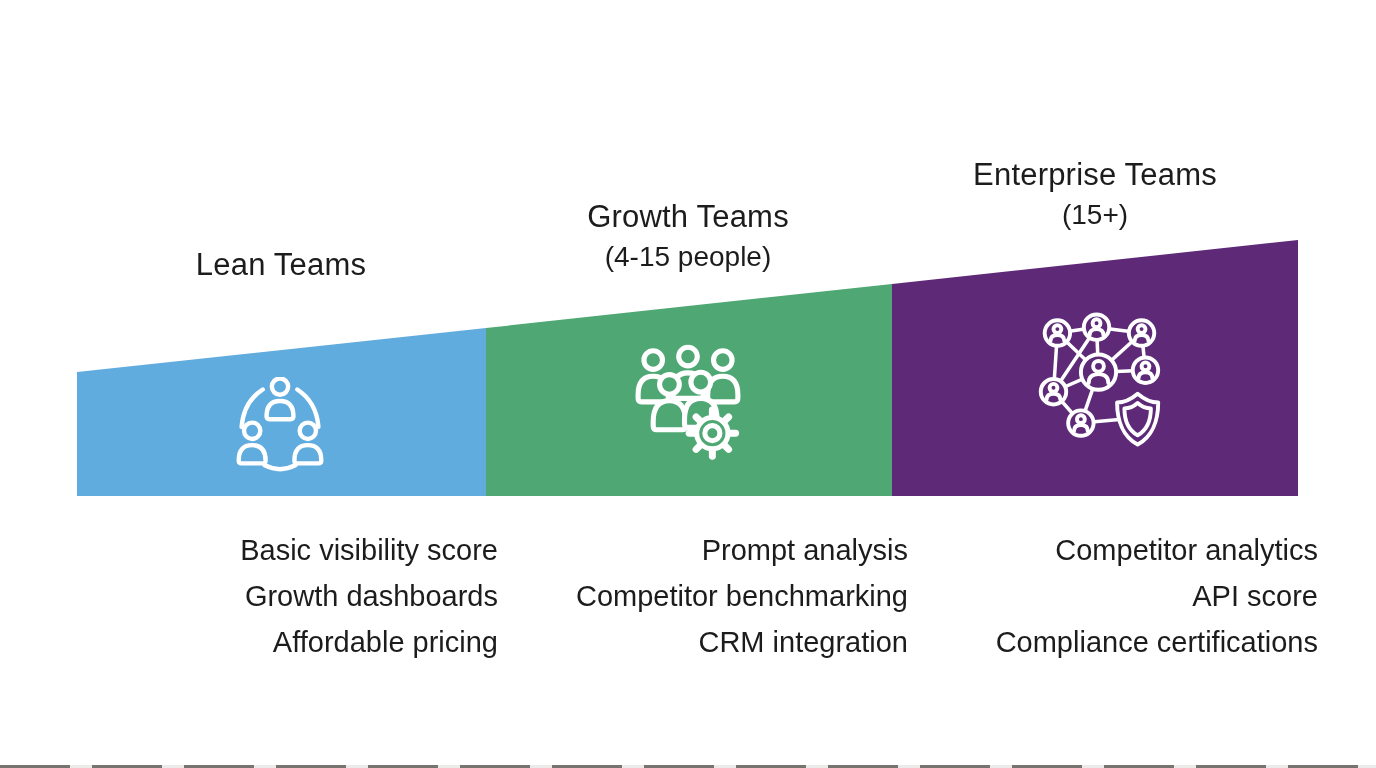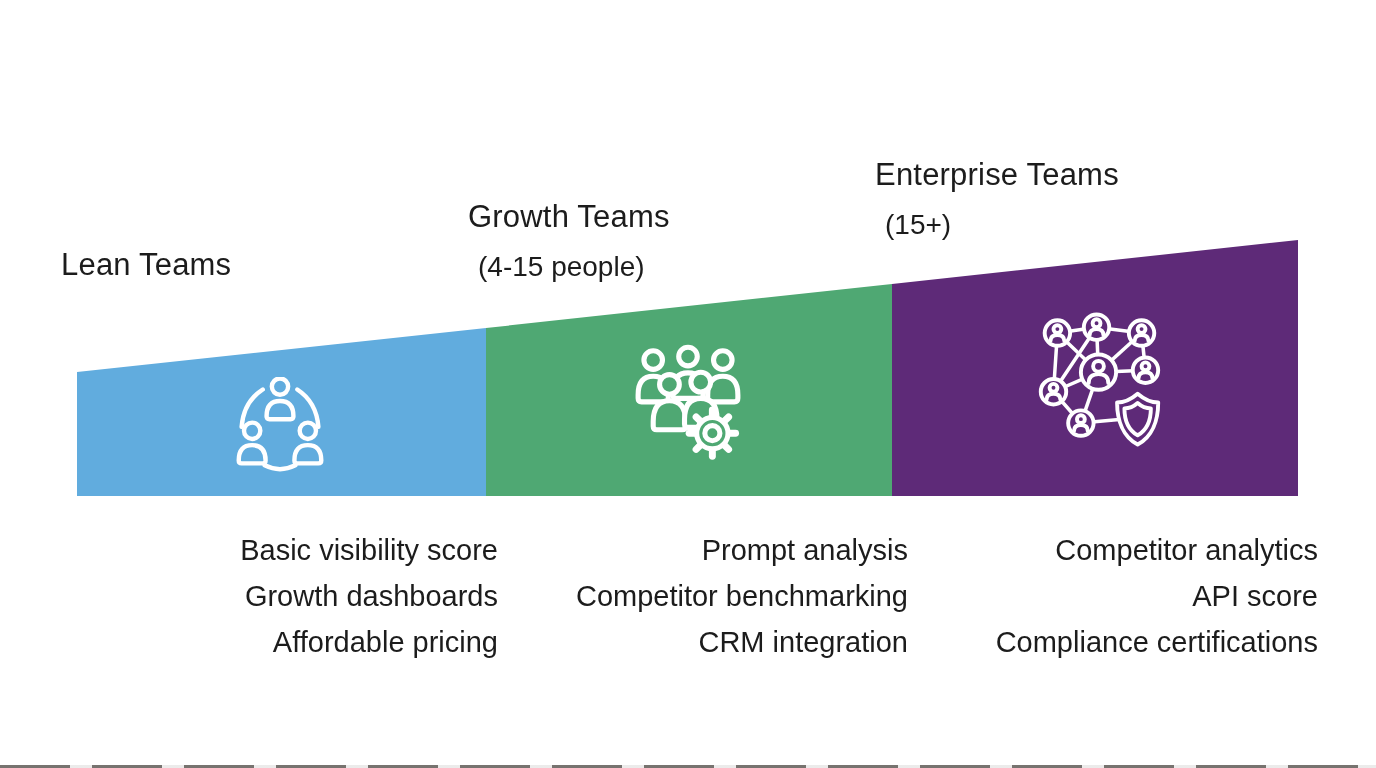--- a/index.html
+++ b/index.html
@@ -11,30 +11,31 @@
     position: relative;
     overflow: hidden;
   }
   .stage { position: absolute; inset: 0; }
 
   svg.ramp { position: absolute; left: 0; top: 0; }
 
   .titleblock {
     position: absolute;
     width: 440px;
+    text-align: center;
   }
   .titleblock h2 {
     margin: 0;
     font-size: 31px;
     line-height: 40px;
     font-weight: 500;
     letter-spacing: 0.2px;
   }
   .titleblock p {
-    margin: 10px;
+    margin: 0;
     font-size: 28px;
     line-height: 39px;
     font-weight: 400;
   }
   .tb0 { left: 61px;  top: 245px; }
   .tb1 { left: 468px; top: 197px; }
   .tb2 { left: 875px; top: 155px; }
 
   .icon { position: absolute; }
   .icon0 { left: 232px;  top: 377px; width: 96px;  height: 96px; }

